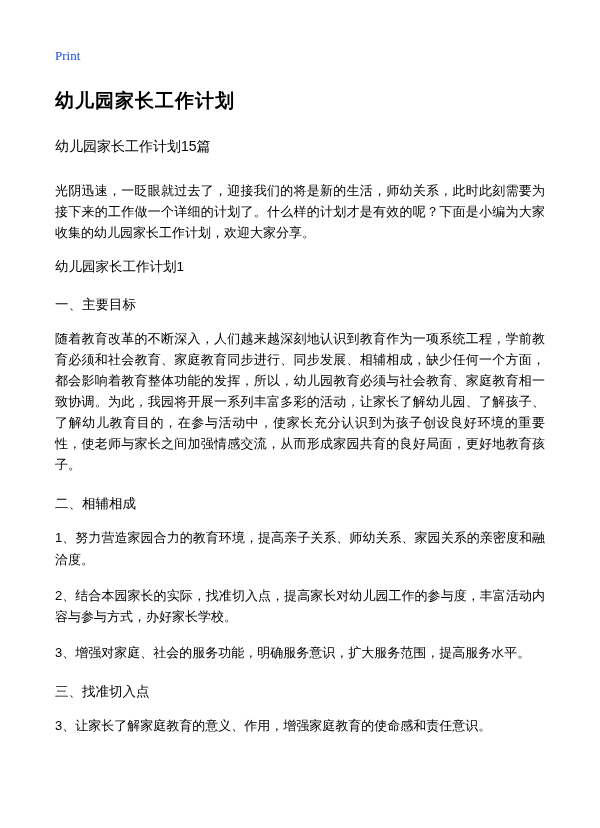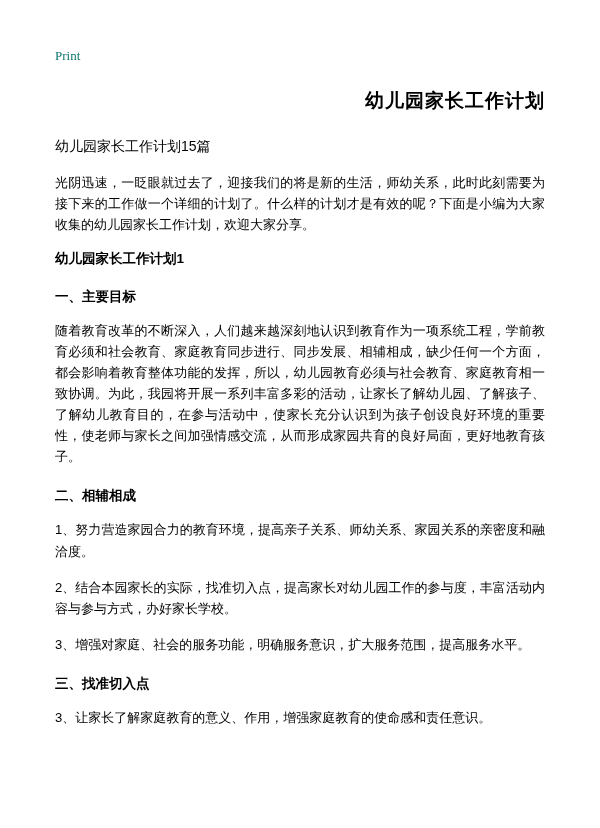--- a/index.html
+++ b/index.html
@@ -11,45 +11,45 @@
   }
   .page {
     width: 600px;
     min-height: 828px;
     background: #ffffff;
     padding: 46px 55px 40px 55px;
   }
   .print-label {
     font-family: "Liberation Serif", "DejaVu Serif", serif;
     font-size: 13px;
-    color: #0f766e;
+    color: #1d4ed8;
     margin-bottom: 24px;
     cursor: pointer;
     display: inline-block;
   }
   .doc-title {
     font-size: 19px;
     font-weight: bold;
-    text-align: right;
+    text-align: left;
     letter-spacing: 1px;
     margin-bottom: 24px;
   }
   .subtitle {
     font-size: 14px;
-    margin-bottom: 16px;
+    margin-bottom: 24px;
   }
   .para {
     font-size: 13px;
     line-height: 1.62;
     text-align: justify;
     margin-bottom: 15px;
   }
   .heading {
     font-size: 13.5px;
-    font-weight: bold;
+    font-weight: normal;
     margin: 20px 0 14px 0;
   }
   .heading.first {
     margin-top: 8px;
   }
 </style>
 </head>
 <body>
 
 <div class="page">

